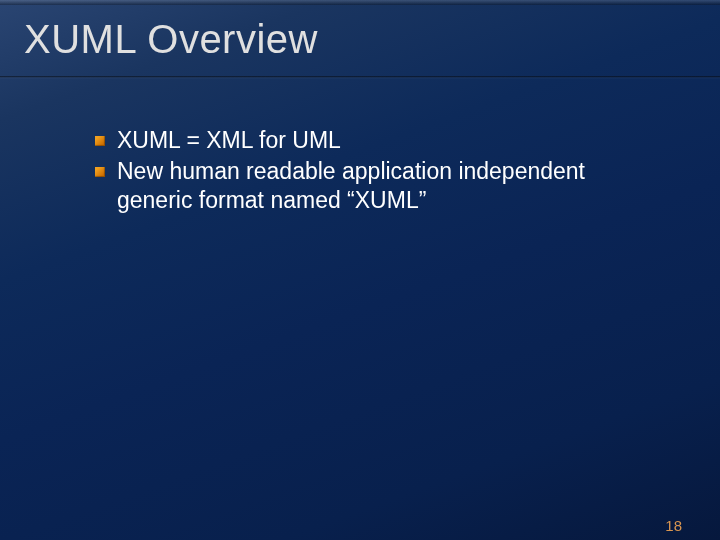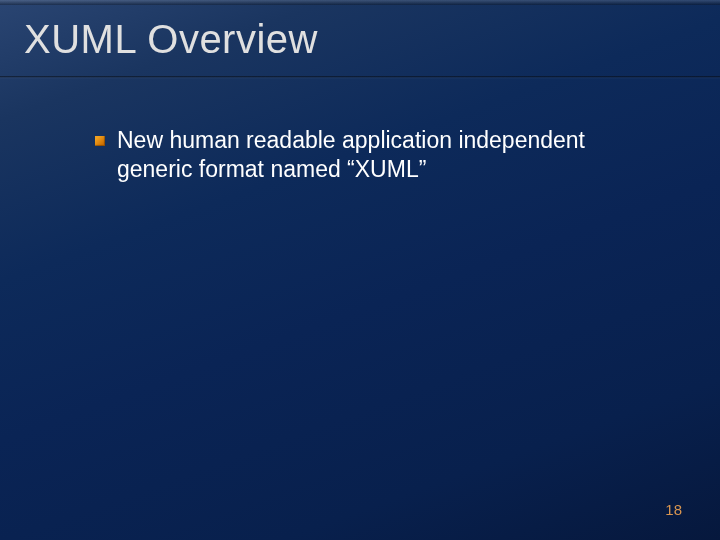--- a/index.html
+++ b/index.html
@@ -52,34 +52,35 @@
       position: absolute;
       left: 0;
       top: 10px;
       width: 10px;
       height: 10px;
       background: linear-gradient(135deg, #f0a020 20%, #d07000 80%);
       box-shadow: inset -1px -1px 1px rgba(0,0,0,0.3);
     }
     .slide-number {
       position: absolute;
-      bottom: 22px;
+      bottom: 6px;
       right: 38px;
       color: #d89550;
       font-size: 15px;
     }
   </style>
 </head>
 <body>
 
 <div class="title-bar"></div>
 
 <h1 class="slide-title">XUML Overview</h1>
 
 <div class="divider"></div>
 
 <div class="content">
   <ul>
+    <li>XUML = XML for UML</li>
     <li>New human readable application independent generic format named “XUML”</li>
   </ul>
 </div>
 
 <div class="slide-number">18</div>
 
 </body></html>

